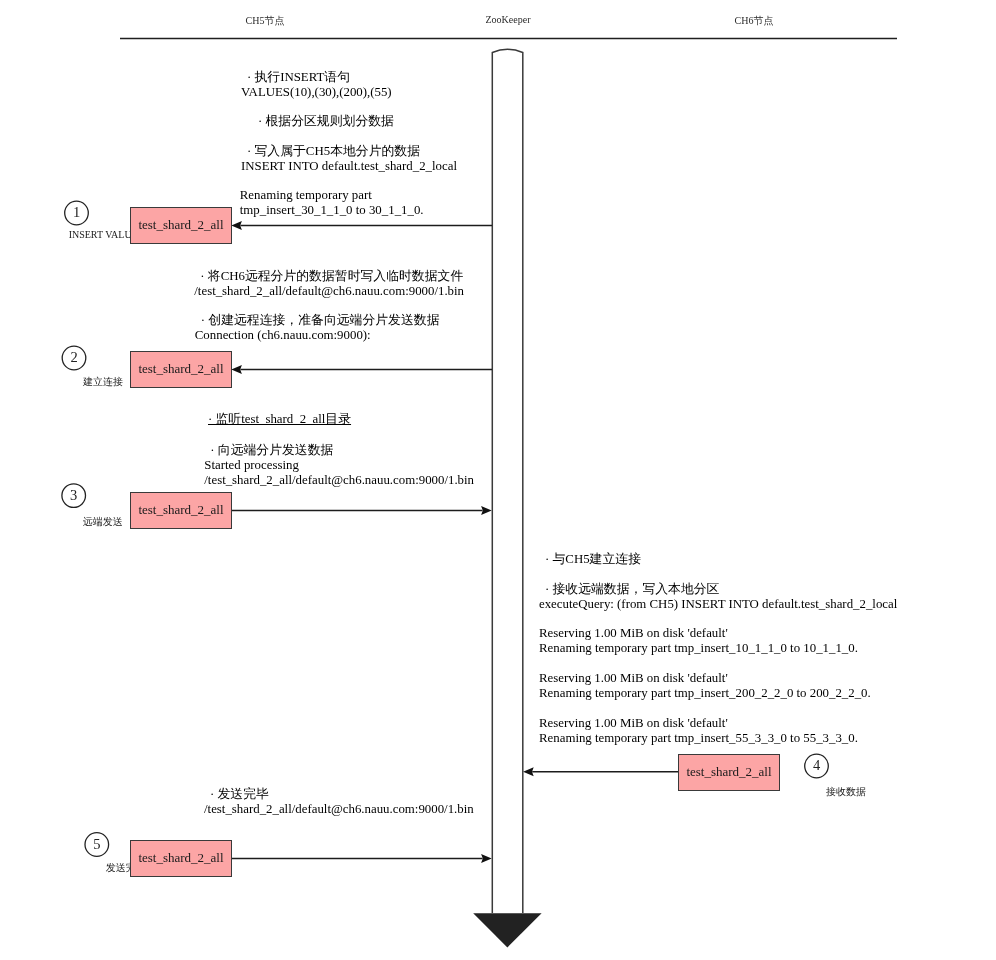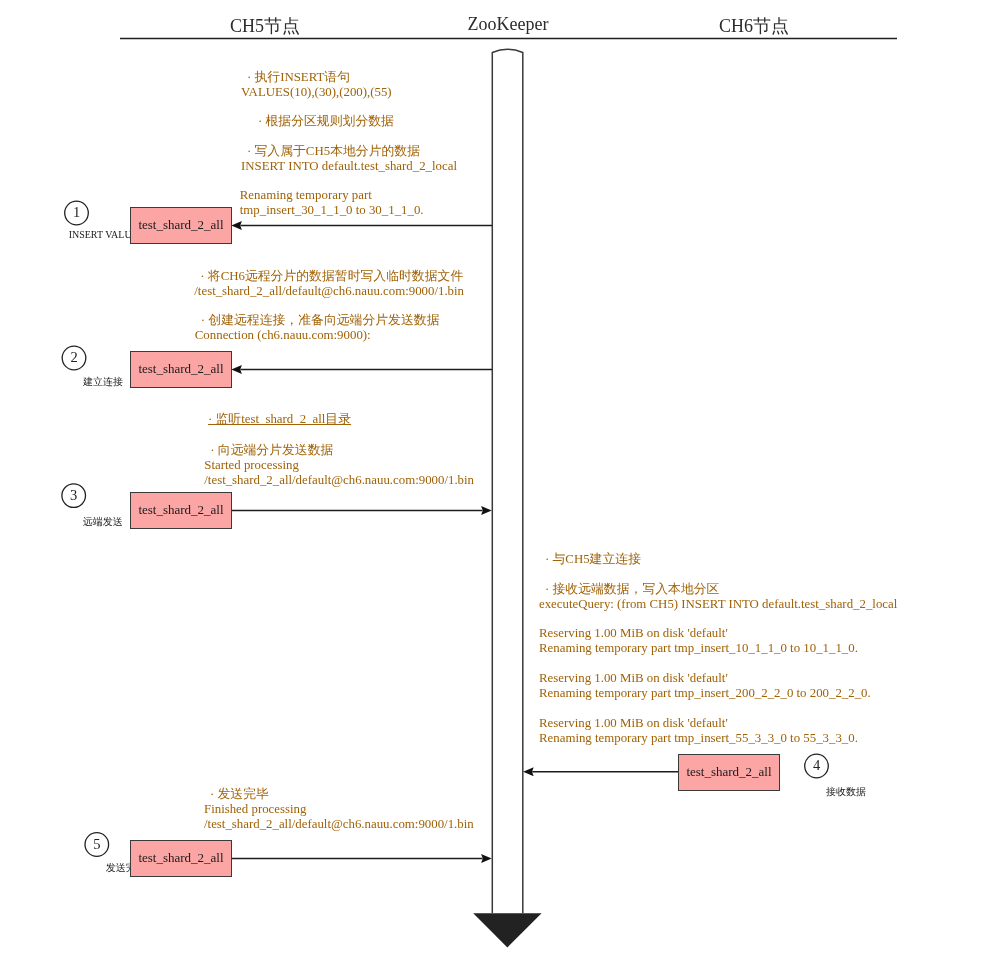--- a/index.html
+++ b/index.html
@@ -2,28 +2,28 @@
 <html><head>
 <meta charset="utf-8">
 <title>Sequence Diagram</title>
 <style>
   html,body{margin:0;padding:0;}
   body{width:996px;height:960px;background:#ffffff;overflow:hidden;
        font-family:"Liberation Serif",serif;color:#1a1a1a;
        -webkit-font-smoothing:antialiased;-moz-osx-font-smoothing:grayscale;text-rendering:optimizeLegibility;}
   #stage{position:relative;width:996px;height:960px;transform:translateZ(0);}
   .abs{position:absolute;}
-  .hdr{font-size:18px;white-space:nowrap;text-align:center;color:#2b2b2b;}
+  .hdr{font-size:10px;white-space:nowrap;text-align:center;color:#2b2b2b;}
   .box{position:absolute;border:1px solid #3a3a3a;background:#fca5a5;
        display:flex;align-items:center;justify-content:center;
        font-size:13px;line-height:15px;box-sizing:content-box;
        color:#1b1b1b;white-space:nowrap;}
   .box > span{display:block;position:relative;top:-1px;}
   .num{font-size:14.5px;text-align:center;color:#222;line-height:15px;font-family:"Liberation Serif",serif;}
-  .note{font-size:12.85px;line-height:15px;color:#a16207;}
+  .note{font-size:12.85px;line-height:15px;color:#000000;}
   .ln{white-space:pre;}
   .ln.bullet{padding-left:6px;}
   .steplbl{font-size:10px;text-align:center;white-space:nowrap;color:#1b1b1b;padding-left:29px;}
   svg{position:absolute;left:0;top:0;}
 </style>
 </head>
 <body>
 
 <div id="stage">
 
@@ -119,21 +119,20 @@
   <div class="note abs" style="left:202px;top:412px;text-decoration:underline;">
     <div class="ln bullet">· 监听test_shard_2_all目录</div>
   </div>
   <div class="note abs" style="left:204.3px;top:442.7px;">
     <div class="ln bullet">· 向远端分片发送数据</div>
     <div class="ln">Started processing</div>
     <div class="ln">/test_shard_2_all/default@ch6.nauu.com:9000/1.bin</div>
   </div>
   <div class="note abs" style="left:204px;top:787px;">
     <div class="ln bullet">· 发送完毕</div>
-    <div class="ln">Finished processing</div>
     <div class="ln">/test_shard_2_all/default@ch6.nauu.com:9000/1.bin</div>
   </div>
 
   <div class="note abs" style="left:539px;top:551.5px;">
     <div class="ln bullet">· 与CH5建立连接</div>
   </div>
   <div class="note abs" style="left:539px;top:582px;">
     <div class="ln bullet">· 接收远端数据，写入本地分区</div>
     <div class="ln">executeQuery: (from CH5) INSERT INTO default.test_shard_2_local</div>
   </div>

